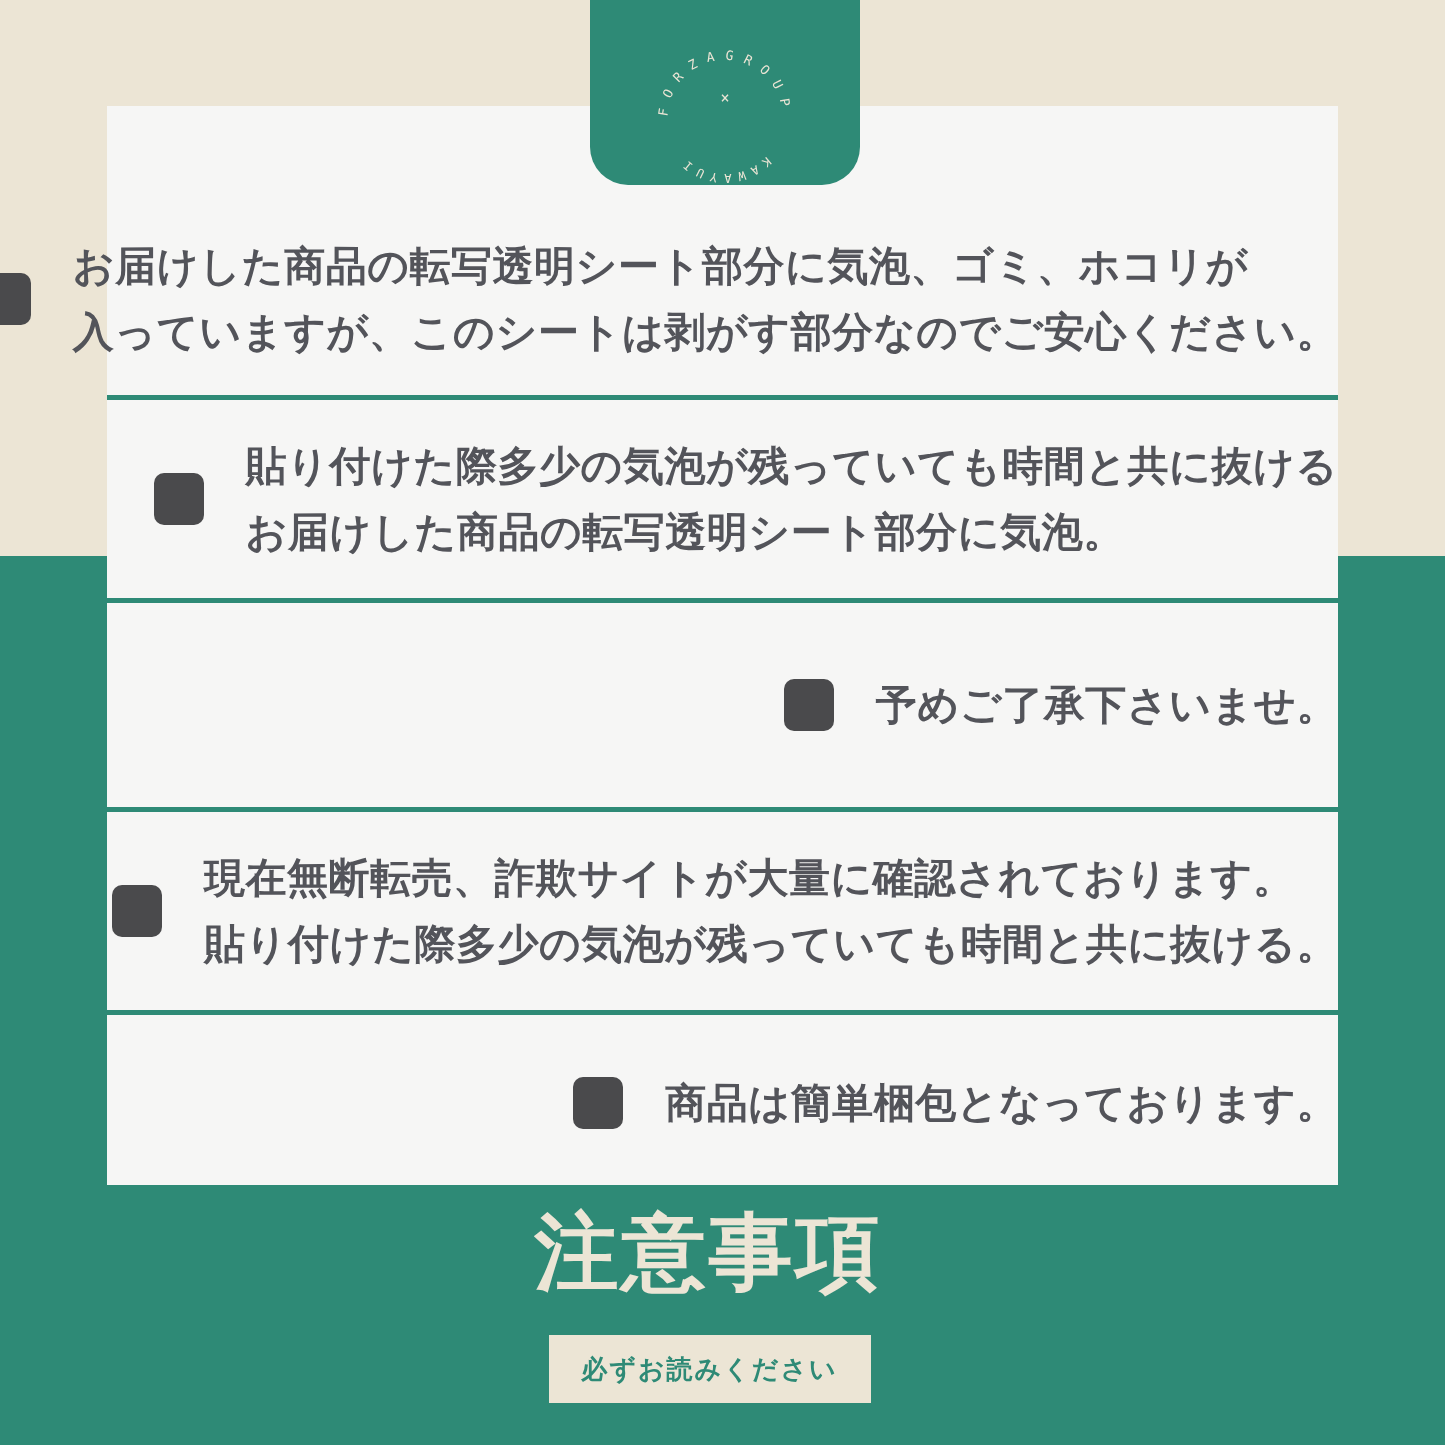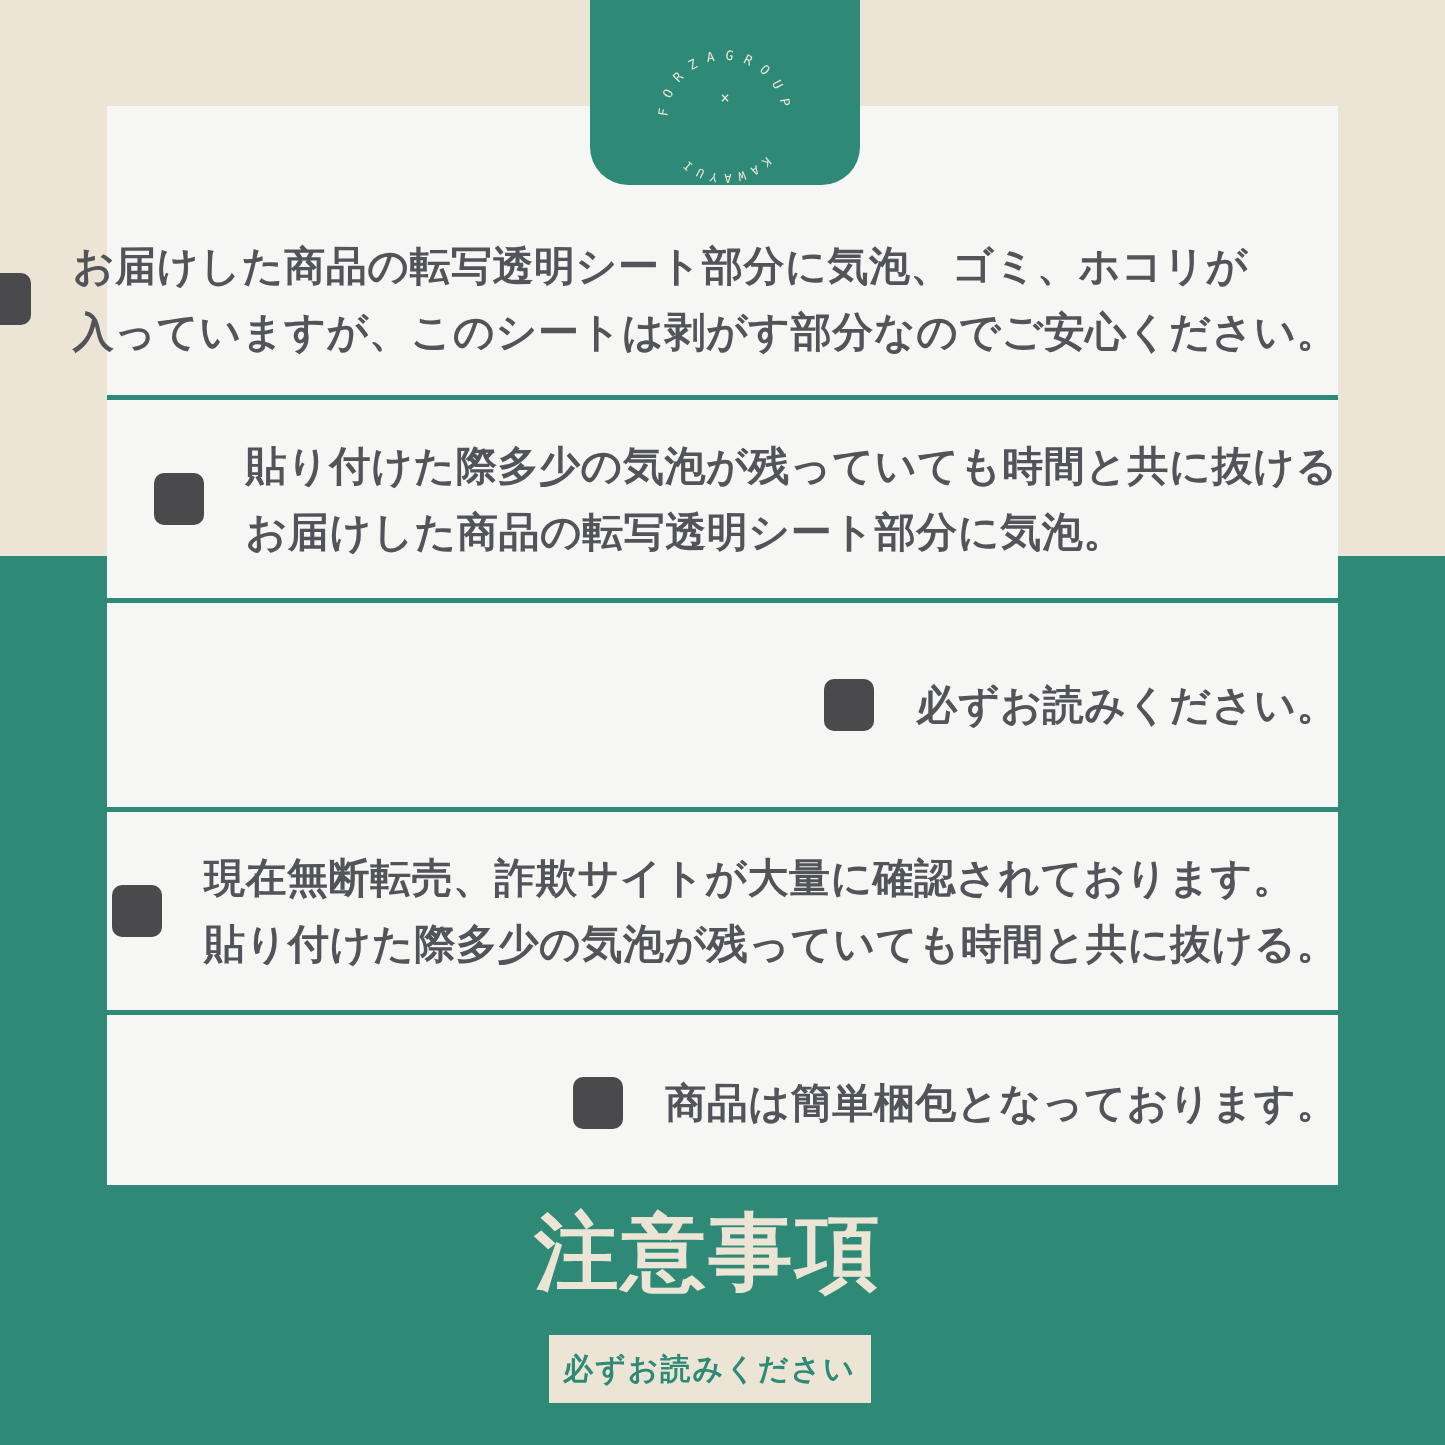--- a/index.html
+++ b/index.html
@@ -64,21 +64,21 @@
     transform:translateX(-14px);
     white-space:nowrap;
   }
   .footer-box{
     position:absolute;left:50%;top:1335px;width:322px;height:68px;
     transform:translateX(calc(-50% - 13px));
     background:#ece5d5;
     display:flex;align-items:center;justify-content:center;
   }
   .footer-box-label{
-    font-size:30px;font-weight:900;color:#2e8a76;
+    font-size:26px;font-weight:900;color:#2e8a76;
     letter-spacing:2px;white-space:nowrap;
   }
 </style>
 </head>
 <body>
 
 <div class="bg-top"></div>
 <div class="bg-bottom"></div>
 
 <div class="panel">
@@ -97,21 +97,21 @@
     <div class="notice-text">
       <div>貼り付けた際多少の気泡が残っていても時間と共に抜ける</div>
       <div>お届けした商品の転写透明シート部分に気泡。</div>
     </div>
   </div>
   <div class="divider"></div>
 
   <div class="section s3">
     <div class="checkbox"></div>
     <div class="notice-text">
-      <div>必ずお読みください。</div>
+      <div>予めご了承下さいませ。</div>
     </div>
   </div>
   <div class="divider"></div>
 
   <div class="section s4">
     <div class="checkbox"></div>
     <div class="notice-text">
       <div>現在無断転売、詐欺サイトが大量に確認されております。</div>
       <div>貼り付けた際多少の気泡が残っていても時間と共に抜ける。</div>
     </div>

